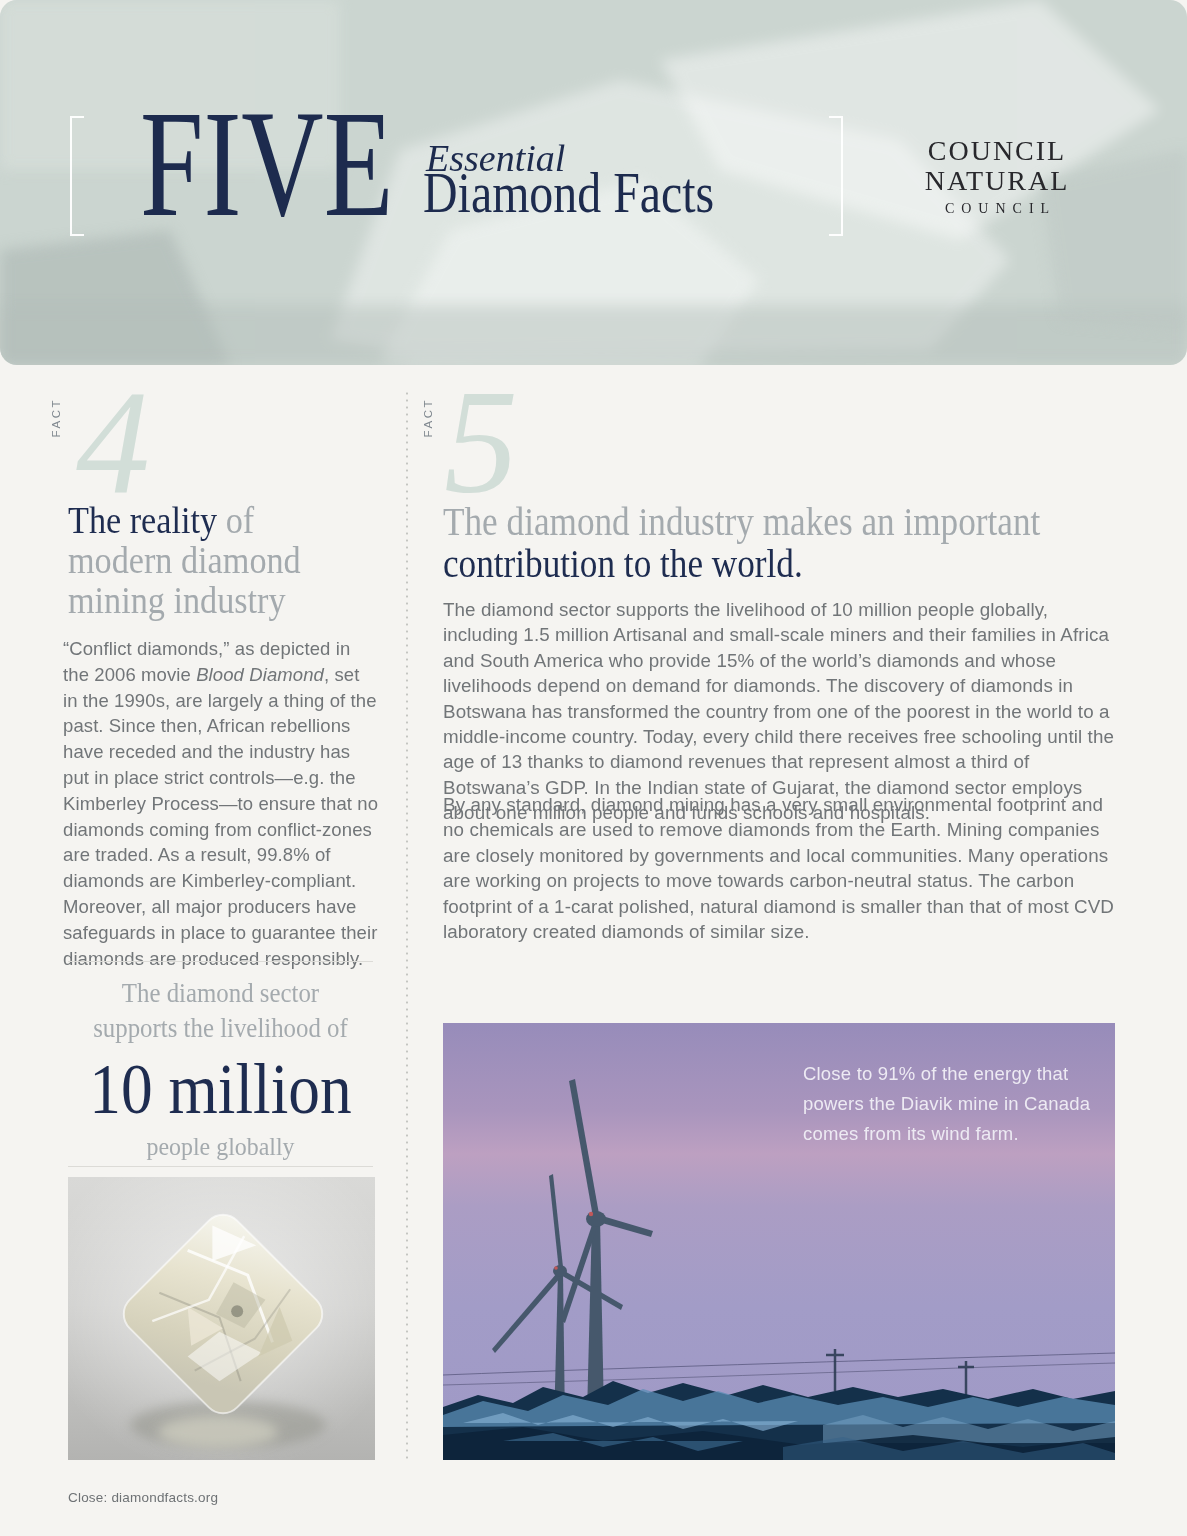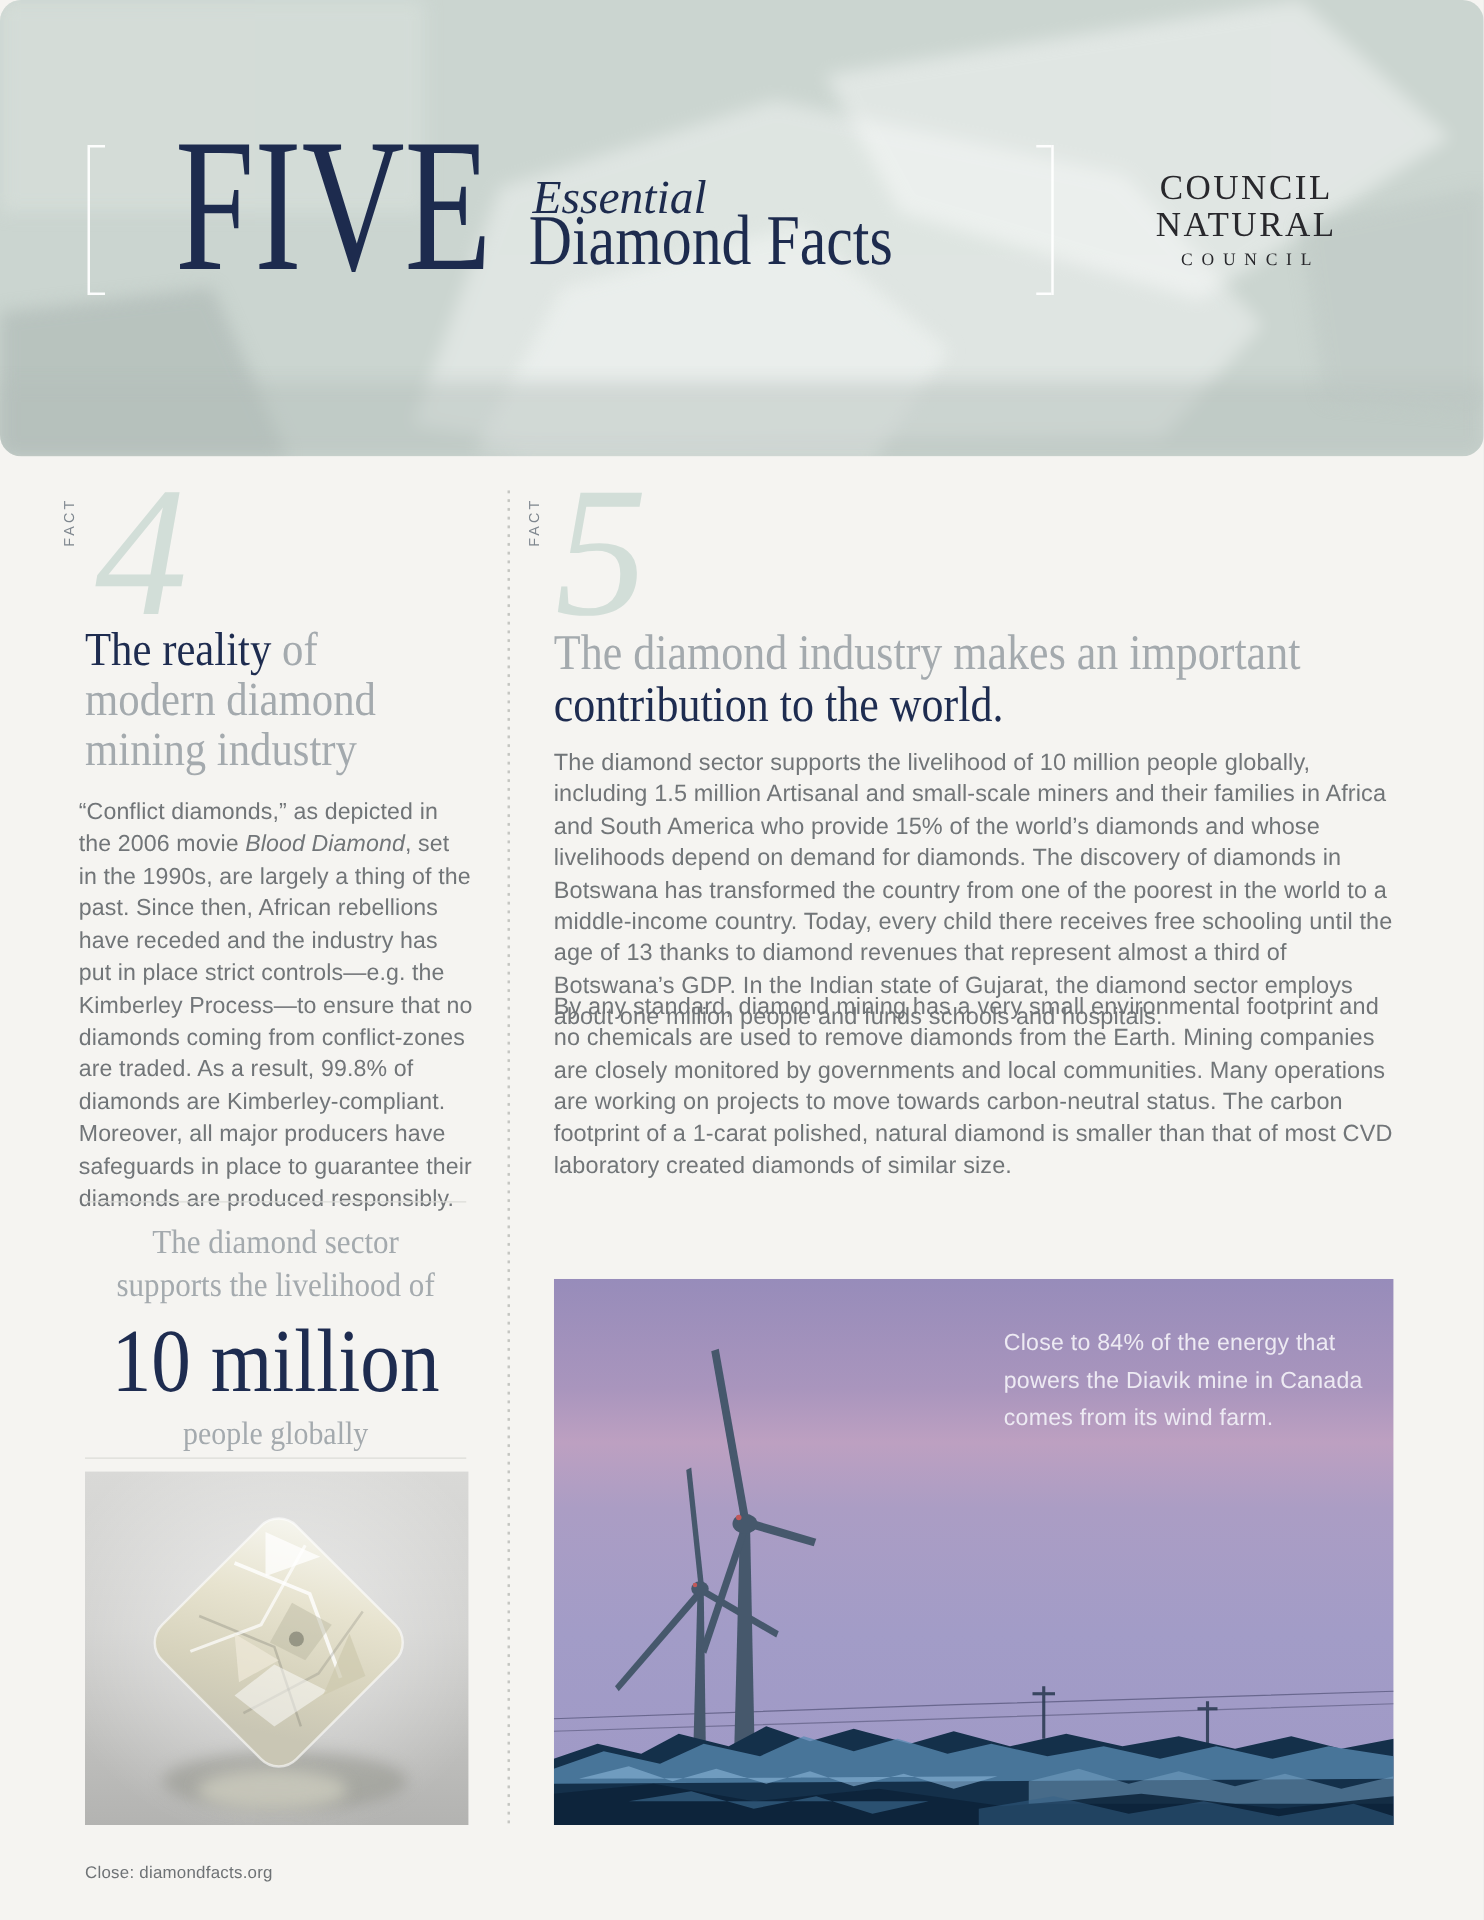--- a/index.html
+++ b/index.html
@@ -214,16 +214,16 @@
       </g>
 
       <polygon points="0,384 35,372 70,380 100,364 140,374 170,358 205,370 240,360 285,372 320,362 365,374 410,364 455,374 500,366 545,376 590,366 630,376 672,368 672,437 0,437" fill="#14304a"></polygon>
       <polygon points="0,392 40,378 85,388 120,372 165,382 200,366 240,378 275,368 315,380 350,372 395,382 440,374 485,384 530,374 575,384 620,374 672,382 672,400 0,404" fill="#5a8cb4" opacity="0.75"></polygon>
       <polygon points="20,400 60,390 95,402 130,392 170,404 205,394 240,406 280,396 320,408 355,398" fill="#85b0d4" opacity="0.65"></polygon>
       <polygon points="380,402 420,392 460,404 500,394 545,406 585,396 630,408 672,398 672,420 380,420" fill="#7aa6c8" opacity="0.5"></polygon>
       <polygon points="0,412 80,404 160,418 260,408 360,422 470,412 580,424 672,414 672,437 0,437" fill="#0c2238" opacity="0.85"></polygon>
       <polygon points="60,418 110,410 160,424 210,414 255,428 300,418" fill="#3f6f96" opacity="0.6"></polygon>
       <polygon points="340,424 400,414 460,428 520,418 580,430 640,420 672,430 672,437 340,437" fill="#356288" opacity="0.5"></polygon>
     </svg>
-    <div class="wind-caption">Close to 84% of the energy that powers the Diavik mine in Canada comes from its wind farm.</div>
+    <div class="wind-caption">Close to 91% of the energy that powers the Diavik mine in Canada comes from its wind farm.</div>
   </div>
 
 </div>
 
 </body></html>

